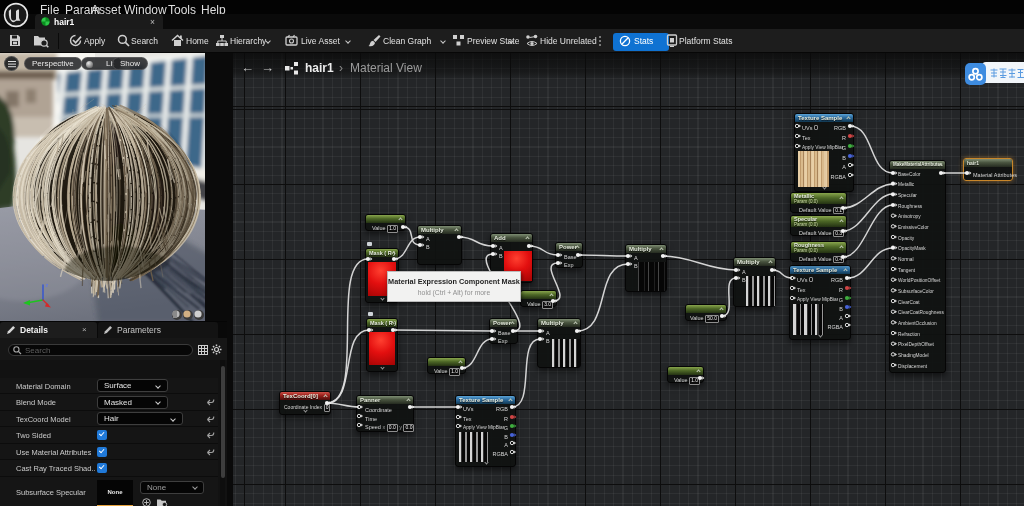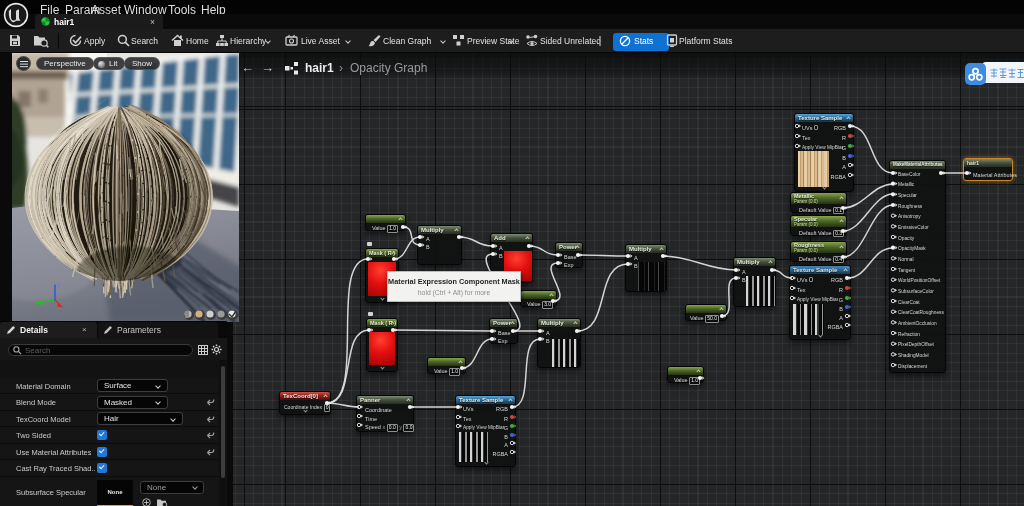--- a/index.html
+++ b/index.html
@@ -5,21 +5,21 @@
 #app{position:relative;width:1024px;height:506px;background:#0a0a0a}
 .abs{position:absolute}
 .menubar{left:0;top:0;width:1024px;height:14px;background:#030303;z-index:30}
 .mitem{position:absolute;top:3px;font-size:12px;color:#dedede}
 .tabrow{left:0;top:14px;width:1024px;height:15px;background:#0a0a0a;z-index:30}
 .tab{position:absolute;left:35px;top:0;width:128px;height:15px;background:#1b1b1b;border-radius:4px 4px 0 0}
 .toolbar{left:0;top:29px;width:1024px;height:24px;background:#1d1d1d;z-index:30;border-bottom:1px solid #070707}
 .tbtxt{position:absolute;top:7px;font-size:8.5px;color:#e2e2e2;white-space:nowrap}
 .car{position:absolute;width:4px;height:4px;border-right:1.4px solid #c9c9c9;border-bottom:1.4px solid #c9c9c9;transform:rotate(45deg)}
 .vsep{position:absolute;top:4px;width:1px;height:16px;background:#0a0a0a}
-.viewport{left:12px;top:53px;width:227px;height:269px;background:#a21caf;overflow:hidden;z-index:10}
+.viewport{left:0;top:53px;width:205px;height:269px;background:#a21caf;overflow:hidden;z-index:10}
 .vbtn{position:absolute;height:13px;line-height:12px;padding:0 7px;background:rgba(36,38,40,.88);border:1px solid rgba(130,130,130,.4);border-radius:8px;color:#e8e8e8;font-size:8px;z-index:12;white-space:nowrap}
 .details{left:0;top:322px;width:227px;height:184px;background:#121212;z-index:10;overflow:hidden}
 .dtabs{position:absolute;left:0;top:0;width:227px;height:16px;background:#090909}
 .drow{position:absolute;left:0;width:218px;height:16.5px;border-bottom:1px solid #0c0c0c;background:#151515}
 .dlabel{position:absolute;left:16px;top:4px;font-size:7.5px;color:#cbcbcb;white-space:nowrap;max-width:80px;overflow:hidden}
 .ddrop{position:absolute;left:97px;top:1.5px;height:13px;background:#050505;border:1px solid #3e3e3e;border-radius:3px;color:#e4e4e4;font-size:8px;line-height:12px;padding-left:6px}
 .dcheck{position:absolute;left:97px;top:3px;width:10px;height:10px;background:#2079d8;border-radius:2px;color:#fff;font-size:8.5px;line-height:10px;text-align:center;font-weight:bold}
 .reset{position:absolute;left:206px;top:4px;width:9px;height:8px}
 .graph{left:233px;top:53px;width:791px;height:453px;background-color:#242628;z-index:5;overflow:hidden;
 background-image:
@@ -126,21 +126,21 @@
       </svg>
       <div class="tbtxt" style="left:467px">Preview State</div>
       <span class="car" style="left:509px;top:10px"></span>
       <svg class="abs" style="left:525px;top:5px" width="14" height="13" viewBox="0 0 14 13">
         <circle cx="3" cy="3" r="1.8" fill="#cfcfcf"></circle>
         <circle cx="10.5" cy="2.5" r="1.8" fill="#cfcfcf"></circle>
         <path d="M4.5 3.5 L9 2.8" stroke="#cfcfcf" stroke-width="1"></path>
         <path d="M2 9.5 Q7 5.5 12 9.5 Q7 13.5 2 9.5 Z" stroke="#cfcfcf" stroke-width="1" fill="none"></path>
         <circle cx="7" cy="9.5" r="1.6" fill="#cfcfcf"></circle>
       </svg>
-      <div class="tbtxt" style="left:540px">Sided Unrelated</div>
+      <div class="tbtxt" style="left:540px">Hide Unrelated</div>
       <div class="abs" style="left:599px;top:7px;width:2px;height:2px;background:#9a9a9a;border-radius:1px;box-shadow:0 4px 0 #9a9a9a,0 8px 0 #9a9a9a"></div>
       <div class="abs" style="left:613px;top:3.5px;width:56px;height:18px;background:#0f72d2;border-radius:3px">
         <svg class="abs" style="left:6px;top:2.5px" width="12" height="12" viewBox="0 0 12 12">
           <circle cx="6" cy="6" r="4.6" stroke="#fff" stroke-width="1.3" fill="none"></circle>
           <line x1="2.8" y1="9.2" x2="9.2" y2="2.8" stroke="#fff" stroke-width="1.3"></line>
         </svg>
         <span style="position:absolute;left:21px;top:3.5px;font-size:8.5px;color:#fff">Stats</span>
       </div>
       <svg class="abs" style="left:666px;top:5px" width="12" height="13" viewBox="0 0 12 13">
         <rect x="1.5" y="1" width="9" height="10" rx="1" stroke="#cfcfcf" stroke-width="1.3" fill="none"></rect>
@@ -637,21 +637,21 @@
         <circle cx="210" cy="262" r="5" fill="#3a3a3a"></circle>
         <circle cx="209" cy="261" r="3.6" fill="#9a9a9a"></circle>
         <circle cx="221" cy="262" r="5" fill="#3a3a3a"></circle>
         <circle cx="220" cy="261" r="3.6" fill="#e8e8e8"></circle>
         <path d="M 217 261 l 3 3 l 4 -6" stroke="#333" stroke-width="1.4" fill="none"></path>
       </svg>
       <div class="abs" style="left:4px;top:3px;width:15px;height:15px;background:rgba(30,32,34,.92);border:1px solid rgba(130,130,130,.4);border-radius:8px;z-index:12">
         <div style="margin:4px 3px;width:8px;height:1.2px;background:#ddd;box-shadow:0 2.6px 0 #ddd,0 5.2px 0 #ddd"></div>
       </div>
       <div class="vbtn" style="left:24px;top:4px">Perspective</div>
-      <div class="vbtn" style="left:81px;top:4px;padding-left:15px"><span style="position:absolute;left:4px;top:3px;width:7px;height:7px;border-radius:50%;background:radial-gradient(circle at 35% 30%,#e8e8e8,#777 70%)"></span>Lit</div>
+      <div class="vbtn" style="left:81px;top:4px;padding-left:24px"><span style="position:absolute;left:4px;top:3px;width:7px;height:7px;border-radius:50%;background:radial-gradient(circle at 35% 30%,#e8e8e8,#777 70%)"></span>Lit</div>
       <div class="vbtn" style="left:112px;top:4px">Show</div>
     </div>
     <div class="abs" style="left:227px;top:53px;width:6px;height:453px;background:#0a0a0a;z-index:6"></div>
     <div class="abs" style="left:0px;top:321px;width:227px;height:1px;background:#050505;z-index:12"></div>
     <div class="abs details">
       <div class="dtabs">
         <div style="position:absolute;left:0;top:0;width:97px;height:16px;background:#1d1d1d;border-radius:3px 3px 0 0">
           <svg width="10" height="10" viewBox="0 0 10 10" style="position:absolute;left:6px;top:3px">
             <path d="M1 9 L2 6.2 L7.2 1 L9 2.8 L3.8 8 Z" fill="#d8d8d8"></path>
           </svg>
@@ -765,21 +765,21 @@
       <div class="ghead" style="left:8px;top:7px;font-size:13px;color:#c8c8c8;font-weight:bold">←</div>
       <div class="ghead" style="left:28px;top:7px;font-size:13px;color:#c8c8c8;font-weight:bold">→</div>
       <svg class="abs" style="left:52px;top:9px;z-index:8" width="14" height="13" viewBox="0 0 14 13">
         <rect x="0" y="4" width="4.5" height="4.5" fill="#e8e8e8"></rect>
         <rect x="9" y="0" width="4" height="4" fill="#e8e8e8"></rect>
         <rect x="9" y="8.5" width="4" height="4" fill="#e8e8e8"></rect>
         <rect x="5.5" y="5" width="2.5" height="2.5" fill="#e8e8e8"></rect>
       </svg>
       <div class="ghead" style="left:72px;top:8px;font-weight:bold">hair1</div>
       <div class="ghead" style="left:106px;top:8px;color:#8a8a8a">›</div>
-      <div class="ghead" style="left:117px;top:8px;color:#9b9b9b">Opacity Graph</div>
+      <div class="ghead" style="left:117px;top:8px;color:#9b9b9b">Material View</div>
       <div class="node" style="left:46px;top:338px;width:52px;height:24px">
         <div class="nh hred" style="font-size:6px">TexCoord[0]<span class="car" style="right:3px;top:3px;width:3px;height:3px;border-width:1px;border-color:#c2cab8;transform:rotate(-135deg)"></span></div>
         <div class="plbl" style="left:4px;top:12px;"><span style="font-size:5px">Coordinate Index</span> <span class="vb">0</span></div>
         <span class="car" style="left:24px;bottom:2.5px;width:3px;height:3px;border-width:1.2px;border-color:#9a9a9a"></span>
       </div>
       <div class="node" style="left:132px;top:161px;width:41px;height:17px">
         <div class="nh hconst" style="font-size:6px">
           <span class="car" style="right:3px;top:3px;width:3px;height:3px;border-width:1px;border-color:#c2cab8;transform:rotate(-135deg)"></span>
         </div>
         <div class="plbl" style="left:6px;top:10px;">Value <span class="vb">1.0</span></div>

